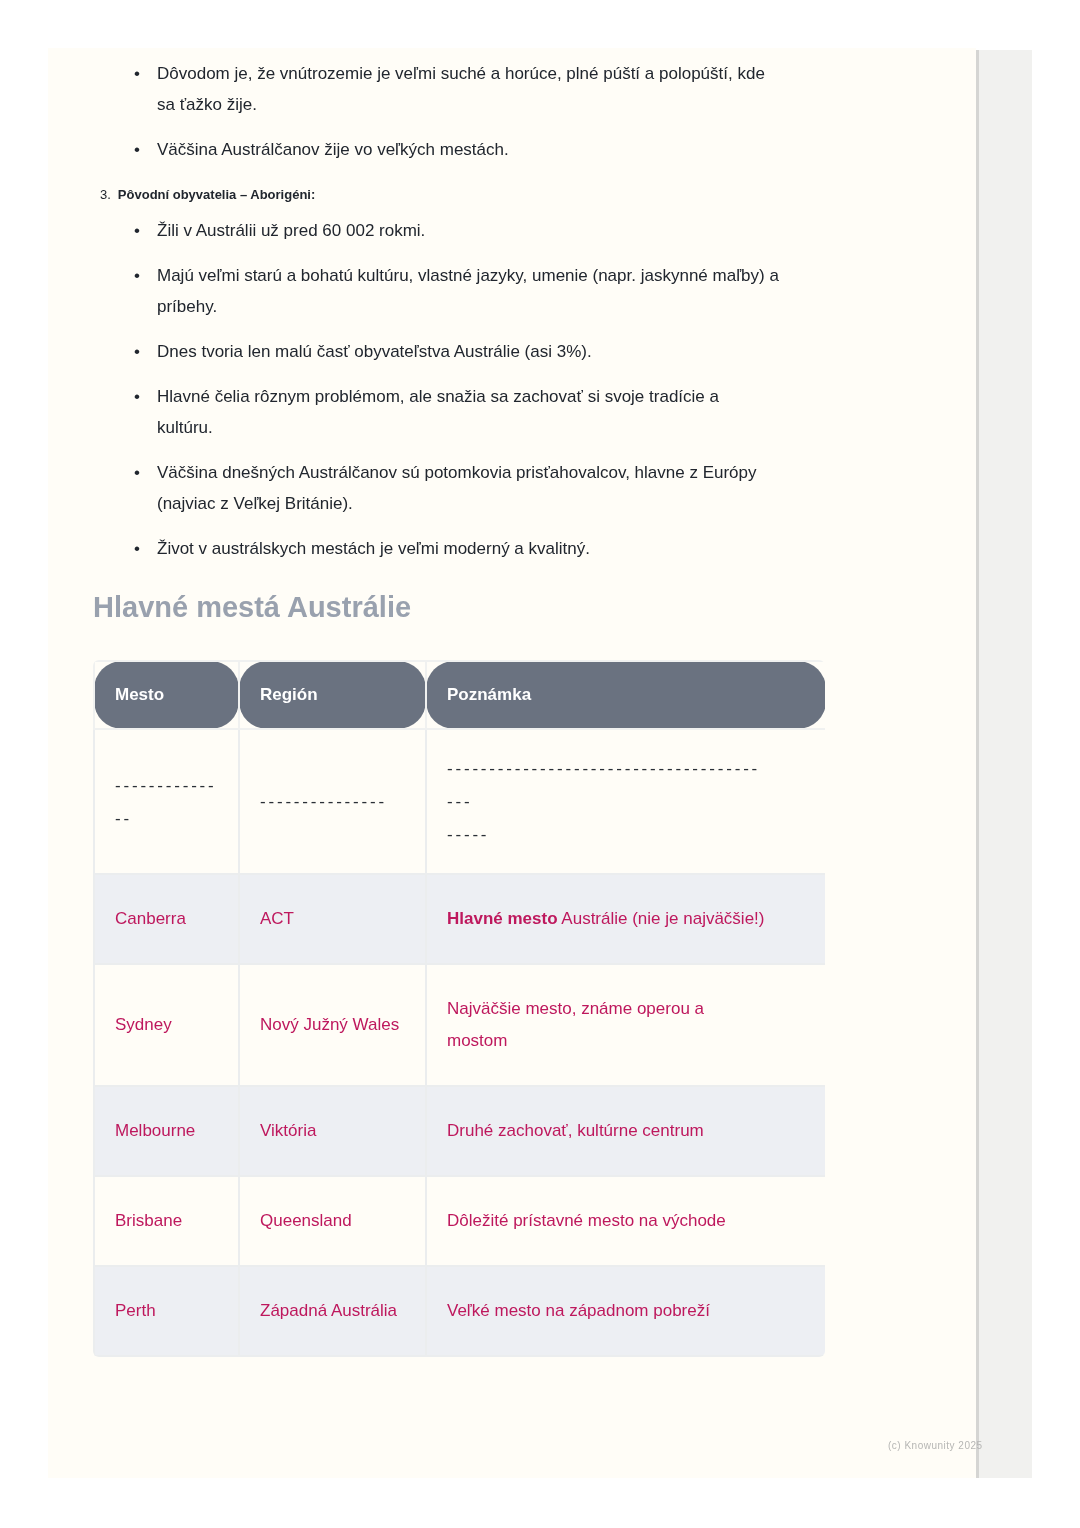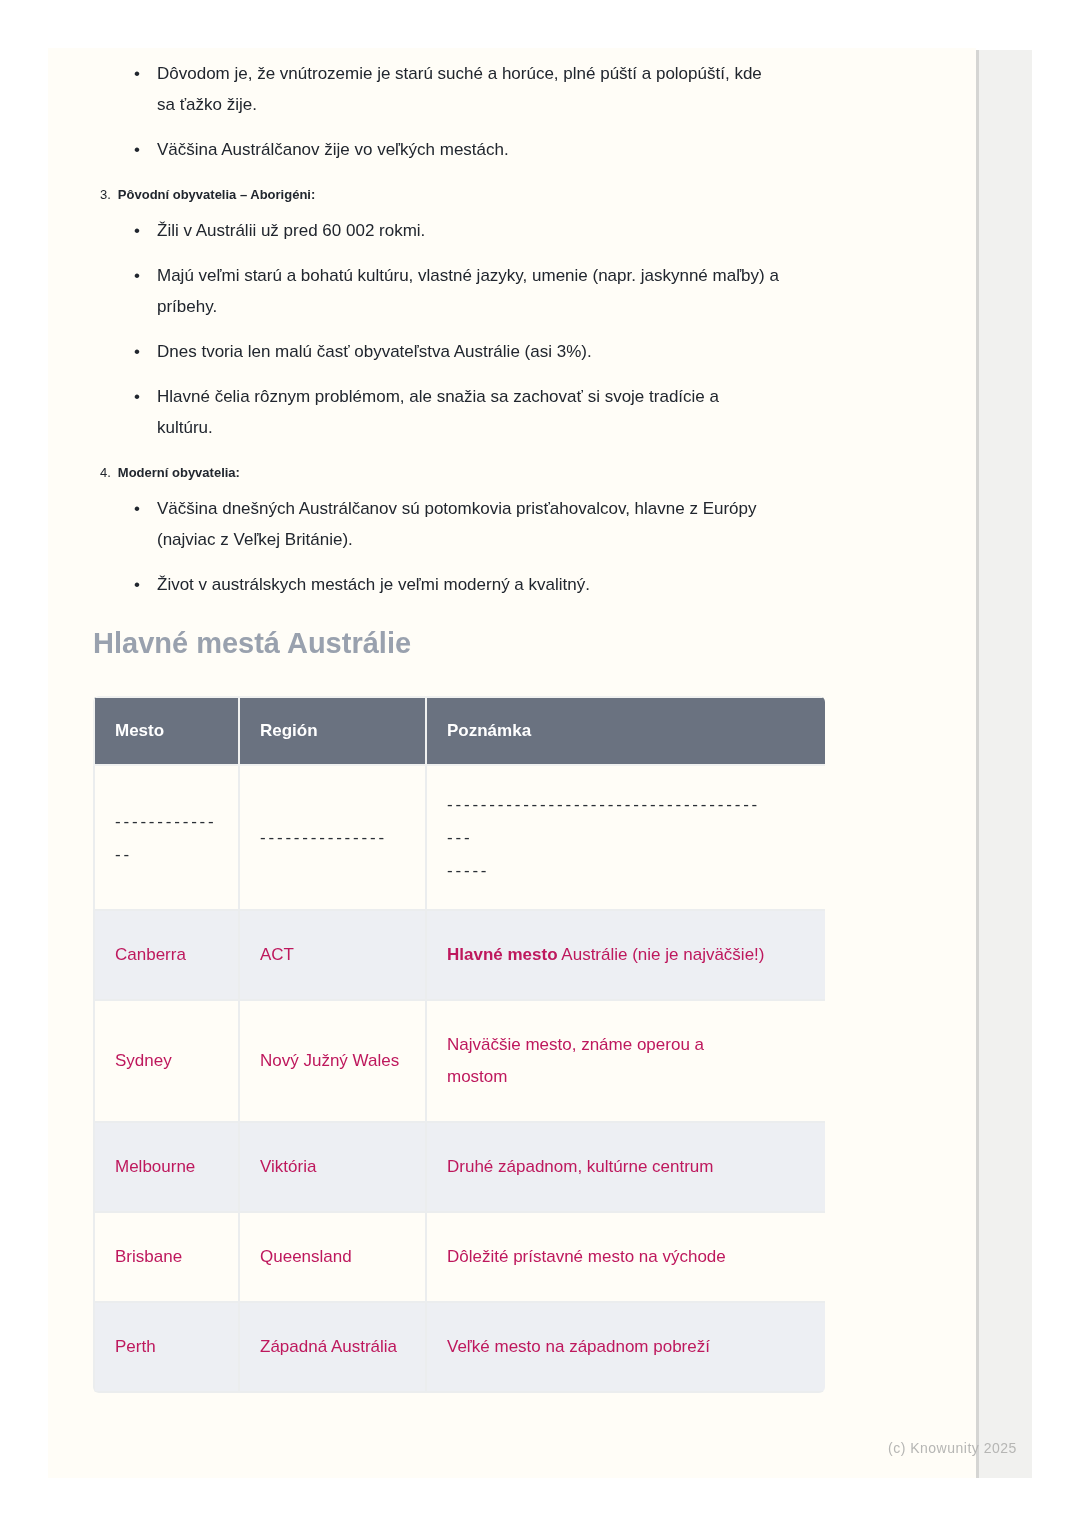--- a/index.html
+++ b/index.html
@@ -76,20 +76,21 @@
     text-align: left;
     vertical-align: middle;
   }
   table.cities th {
     background: #6a7280;
     border-color: #f0f1f0;
     color: #ffffff;
     font-weight: 700;
     height: 68px;
     padding: 0 20px;
+    border-radius: 28px;
   }
   table.cities td {
     padding: 28px 20px;
     line-height: 32px;
     color: #be185d;
     background: #fffdf7;
   }
   table.cities tr.alt td { background: #edeff3; }
   table.cities td.note { padding-right: 60px; }
   tr.divider-row td {
@@ -108,51 +109,48 @@
     width: 56px; height: 1428px;
     background: #f1f1ef;
     border-left: 3px solid #d5d5d3;
   }
 
   
   .watermark {
     position: absolute;
     top: 1440px; left: 888px;
     z-index: 5;
-    font-size: 14px;
+    font-size: 10px;
     letter-spacing: 0.5px;
     color: #b6b6b4;
   }
 </style>
 </head>
 <body>
 
 <div class="viewport">
 
   <div class="page-card">
     <div class="doc">
 
       <ul class="bullets">
-        <li>Dôvodom je, že vnútrozemie je starú suché a horúce, plné púští a polopúští, kde sa ťažko žije.</li>
+        <li>Dôvodom je, že vnútrozemie je veľmi suché a horúce, plné púští a polopúští, kde sa ťažko žije.</li>
         <li>Väčšina Austrálčanov žije vo veľkých mestách.</li>
       </ul>
 
       <div class="section-title">
         <span class="num">3.</span><span class="ttl">Pôvodní obyvatelia – Aborigéni:</span>
       </div>
       <ul class="bullets">
         <li>Žili v Austrálii už pred 60 002 rokmi.</li>
         <li>Majú veľmi starú a bohatú kultúru, vlastné jazyky, umenie (napr. jaskynné maľby) a príbehy.</li>
         <li>Dnes tvoria len malú časť obyvateľstva Austrálie (asi 3%).</li>
         <li>Hlavné čelia rôznym problémom, ale snažia sa zachovať si svoje tradície a kultúru.</li>
       </ul>
 
-      <div class="section-title">
-        <span class="num">4.</span><span class="ttl">Moderní obyvatelia:</span>
-      </div>
       <ul class="bullets">
         <li>Väčšina dnešných Austrálčanov sú potomkovia prisťahovalcov, hlavne z Európy (najviac z Veľkej Británie).</li>
         <li>Život v austrálskych mestách je veľmi moderný a kvalitný.</li>
       </ul>
 
       <h1 class="main-heading">Hlavné mestá Austrálie</h1>
 
       <div class="table-wrap">
         <table class="cities">
           <colgroup>
@@ -181,21 +179,21 @@
               <td class="note"><span class="b">Hlavné mesto</span><span> Austrálie (nie je najväčšie!)</span></td>
             </tr>
             <tr>
               <td>Sydney</td>
               <td>Nový Južný Wales</td>
               <td class="note"><span>Najväčšie mesto, známe operou a mostom</span></td>
             </tr>
             <tr class="alt">
               <td>Melbourne</td>
               <td>Viktória</td>
-              <td class="note"><span>Druhé západnom, kultúrne centrum</span></td>
+              <td class="note"><span>Druhé zachovať, kultúrne centrum</span></td>
             </tr>
             <tr>
               <td>Brisbane</td>
               <td>Queensland</td>
               <td class="note"><span>Dôležité prístavné mesto na východe</span></td>
             </tr>
             <tr class="alt">
               <td>Perth</td>
               <td>Západná Austrália</td>
               <td class="note"><span>Veľké mesto na západnom pobreží</span></td>

